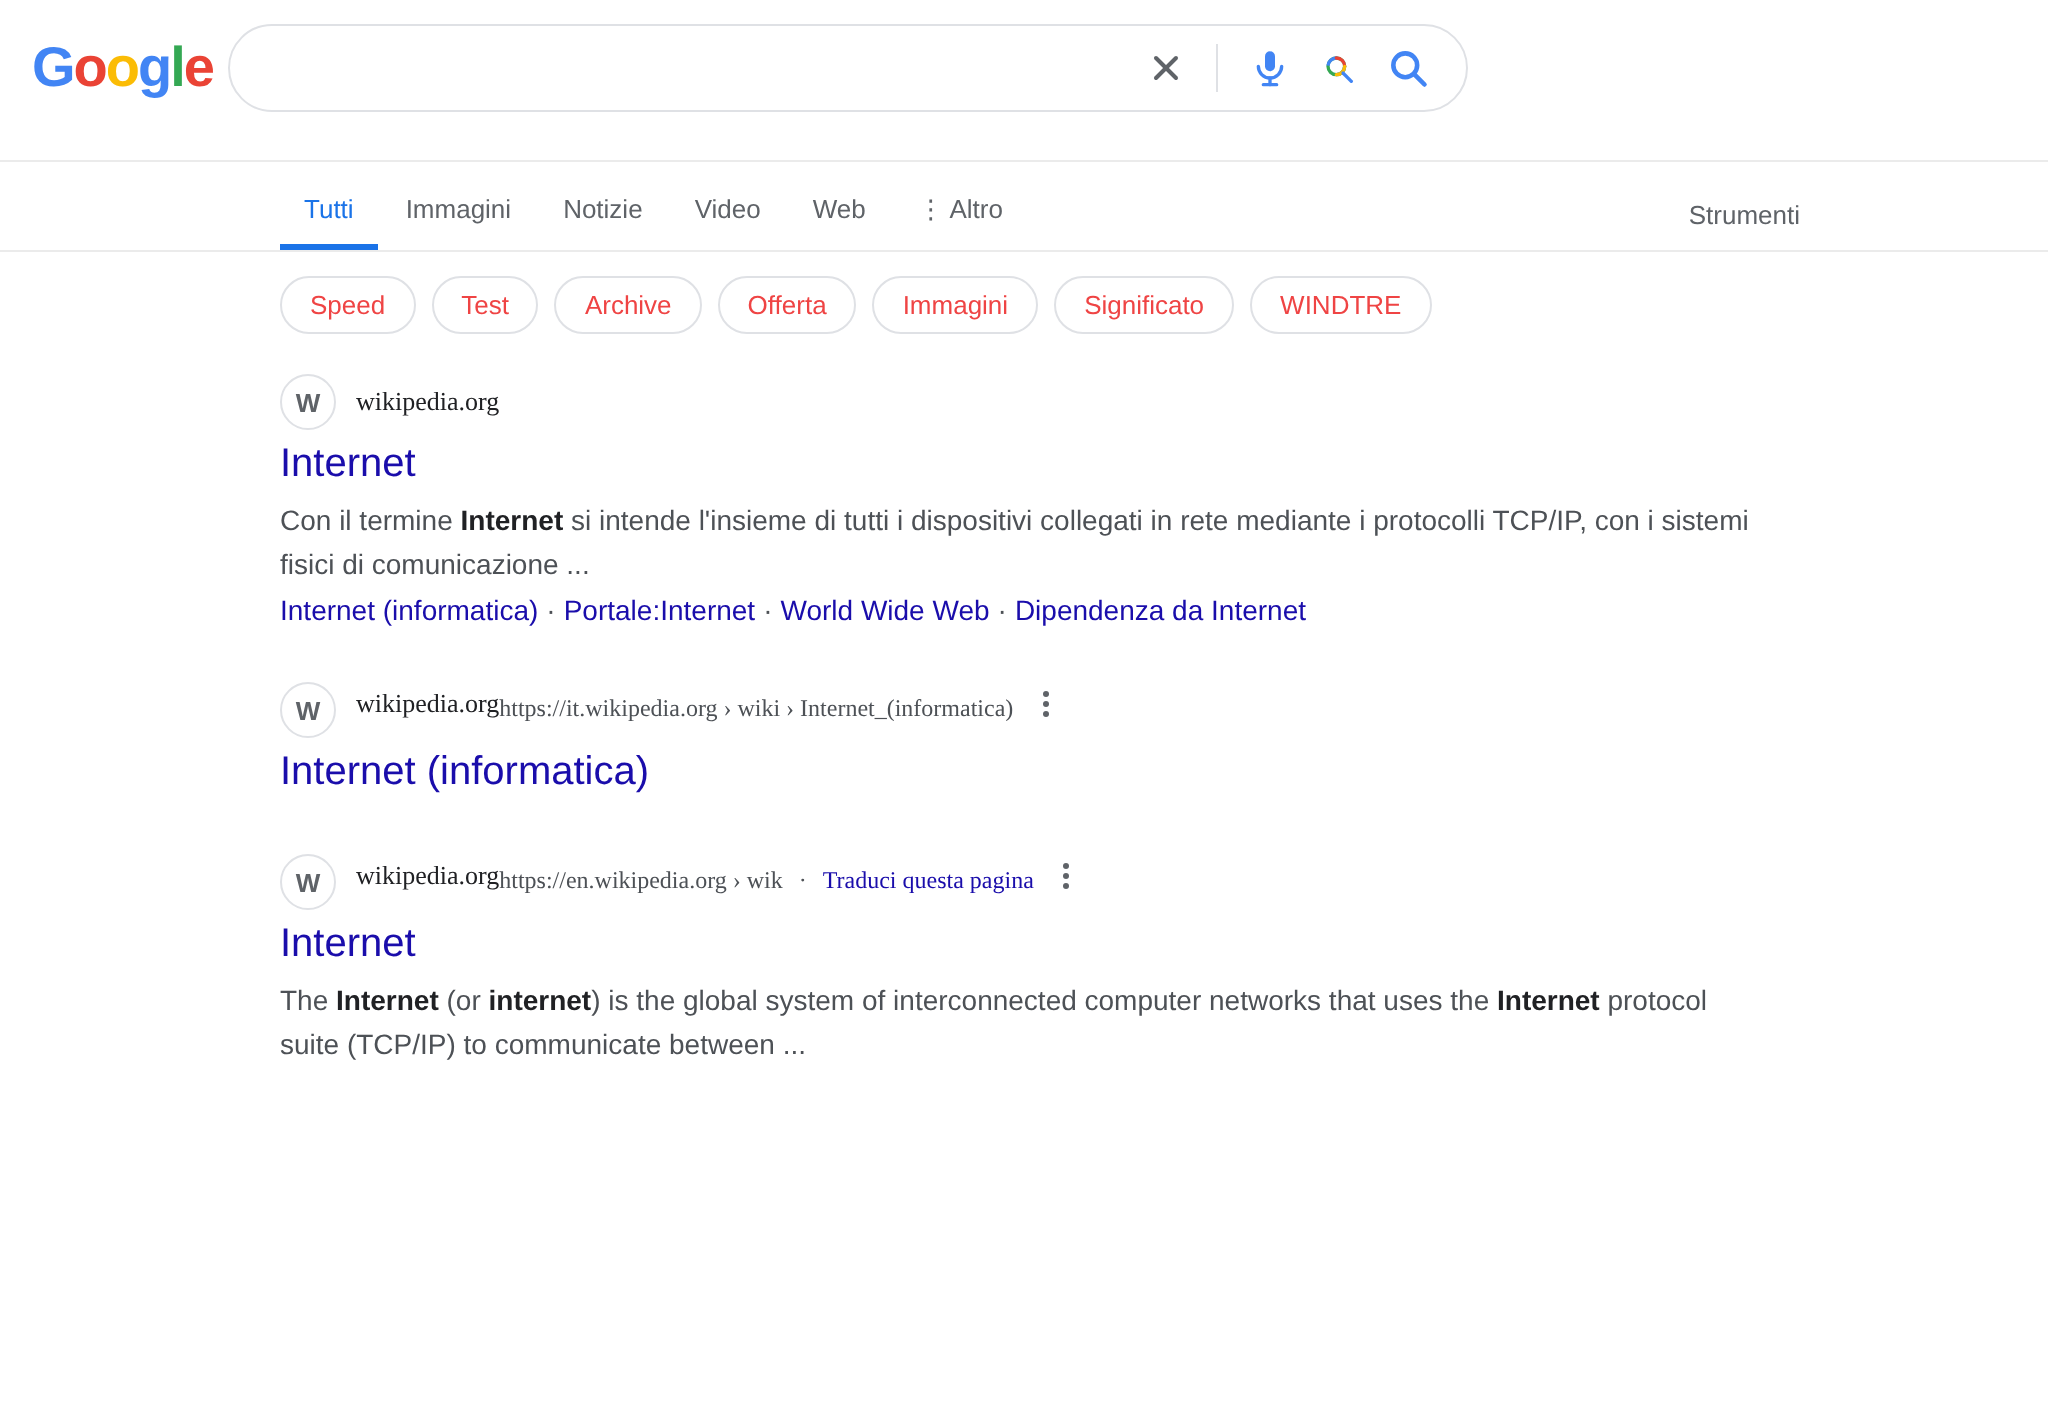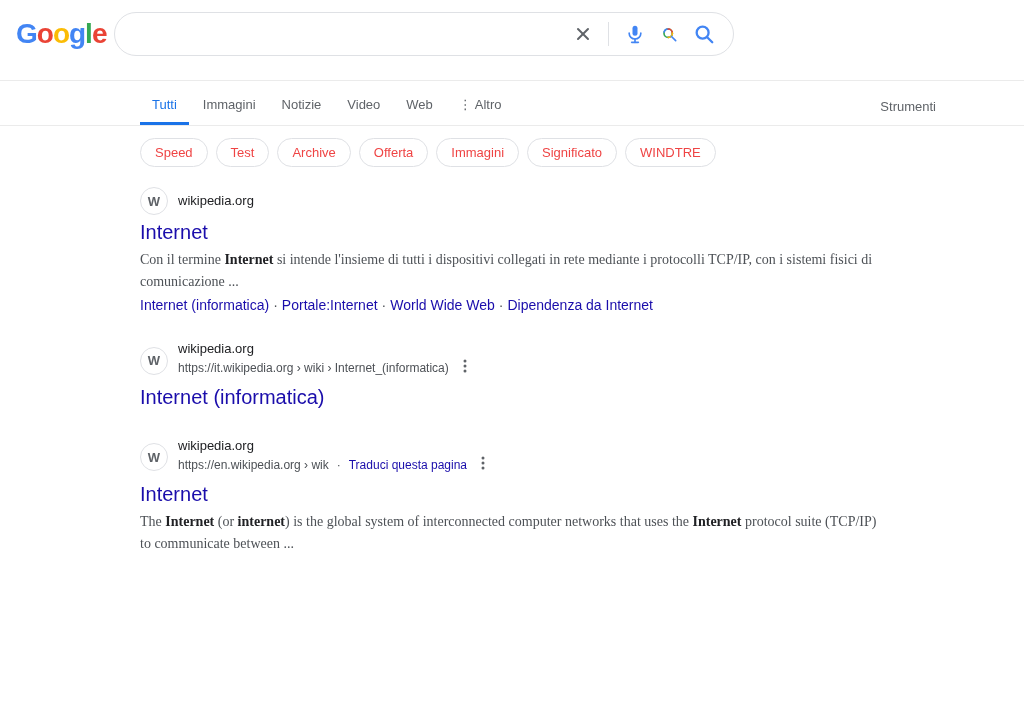--- a/index.html
+++ b/index.html
@@ -63,22 +63,22 @@
       cursor: pointer;
       padding: 2px;
       display: flex;
       align-items: center;
       justify-content: center;
     }
 
     
     .nav-tabs {
       display: flex;
-      align-items: center;
-      padding: 6px 76px 0 140px;
+      align-items: flex-end;
+      padding: 6px 112px 0 140px;
       gap: 2px;
       border-bottom: 1px solid #ebebeb;
     }
     .nav-tab {
       padding: 10px 12px;
       font-size: 13px;
       color: #5f6368;
       cursor: pointer;
       border-bottom: 3px solid transparent;
       display: flex;
@@ -145,21 +145,22 @@
       justify-content: center;
       font-size: 13px;
       font-weight: 600;
       color: #5f6368;
       flex-shrink: 0;
       background: #fff;
     }
 
     .site-meta {
       display: flex;
-      flex-direction: column;
+      flex-direction: row;
+      font-family: Liberation Serif, serif;
     }
     .site-name {
       font-size: 13px;
       color: #202124;
       line-height: 1.3;
     }
     .site-url {
       font-size: 12px;
       color: #4d5156;
       line-height: 1.3;
@@ -180,21 +181,20 @@
       cursor: pointer;
       margin-bottom: 4px;
       line-height: 1.3;
       font-weight: 400;
     }
 
     .result-snippet {
       font-size: 14px;
       color: #4d5156;
       line-height: 1.58;
-      font-family: Liberation Serif, serif;
     }
     .result-snippet b {
       color: #202124;
       font-weight: 700;
     }
 
     .result-links {
       display: flex;
       flex-wrap: wrap;
       gap: 0;

